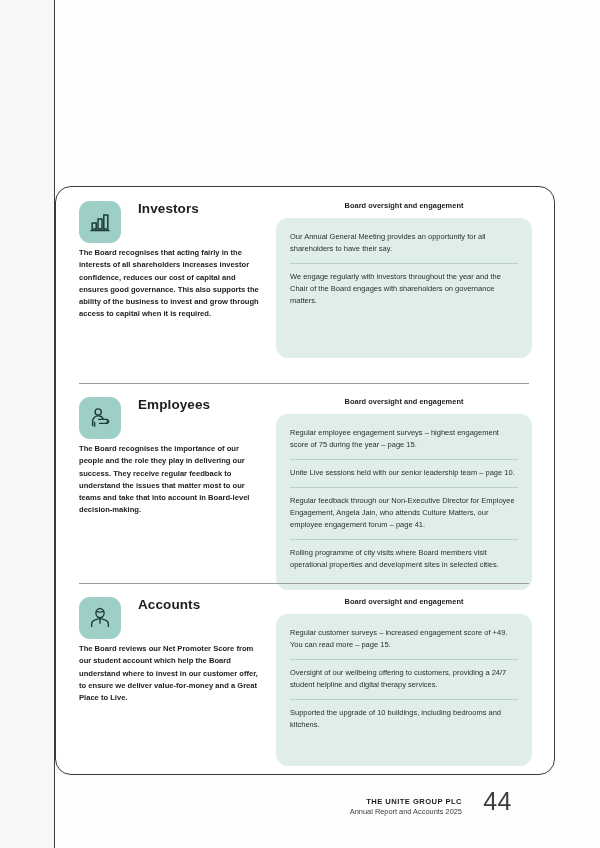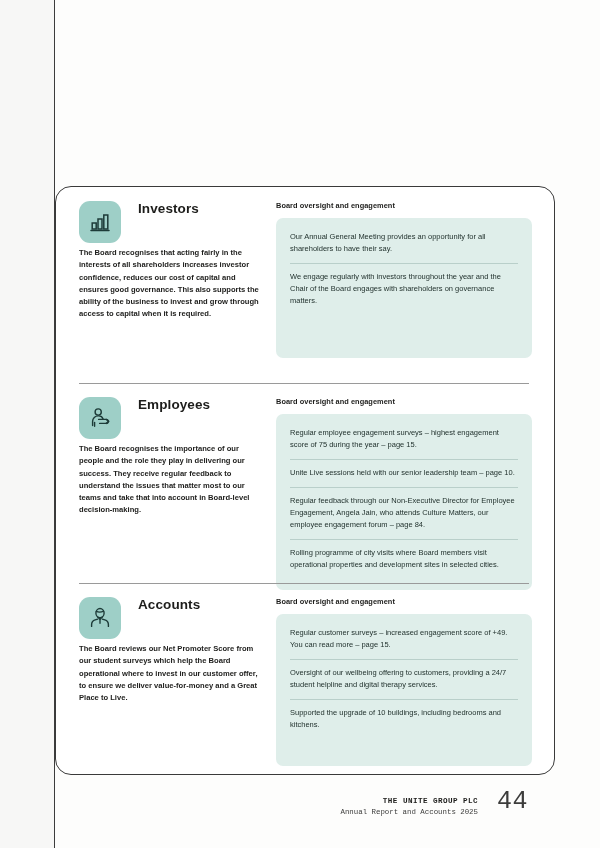--- a/index.html
+++ b/index.html
@@ -115,47 +115,47 @@
     color: #1d1d1b;
     font-weight: bold;
   }
 
   .panel-label {
     font-size: 7.4px;
     font-weight: bold;
     color: #1d1d1b;
     margin-bottom: 8px;
     letter-spacing: 0.05px;
+    text-align: center;
   }
 
   .panel {
     background: #dfeeea;
-    border-radius: 7px;
+    border-radius: 12px;
     padding: 11px 14px 11px 14px;
     box-sizing: border-box;
   }
   .panel-item {
     font-size: 7.5px;
     line-height: 1.6;
     color: #23332f;
     padding: 7px 0 8px 0;
   }
   .panel-item:first-child { padding-top: 2px; }
   .panel-item + .panel-item {
     border-top: 1px solid #b9cfca;
   }
 
   
   .footer {
     position: absolute;
-    left: 16px;
+    left: 0;
     top: 796px;
     width: 530px;
     height: 44px;
-    font-family: Liberation Mono, monospace;
   }
   .footer-text {
     position: absolute;
     right: 68px;
     top: 0px;
     text-align: right;
   }
   .footer-line1 {
     font-size: 7.6px;
     font-weight: bold;
@@ -232,21 +232,21 @@
               </div>
               <div class="sec-title">Employees</div>
             </div>
             <div class="body-copy">The Board recognises the importance of our people and the role they play in delivering our success. They receive regular feedback to understand the issues that matter most to our teams and take that into account in Board-level decision-making.</div>
           </div>
           <div class="col-right">
             <div class="panel-label">Board oversight and engagement</div>
             <div class="panel">
               <div class="panel-item">Regular employee engagement surveys – highest engagement score of 75 during the year – page 15.</div>
               <div class="panel-item">Unite Live sessions held with our senior leadership team – page 10.</div>
-              <div class="panel-item">Regular feedback through our Non-Executive Director for Employee Engagement, Angela Jain, who attends Culture Matters, our employee engagement forum – page 84.</div>
+              <div class="panel-item">Regular feedback through our Non-Executive Director for Employee Engagement, Angela Jain, who attends Culture Matters, our employee engagement forum – page 41.</div>
               <div class="panel-item">Rolling programme of city visits where Board members visit operational properties and development sites in selected cities.</div>
             </div>
           </div>
         </div>
       </div>
     </div>
 
     <div class="section" style="top:396px;">
       <div class="section-inner">
         <div class="divider-top"></div>
@@ -258,21 +258,21 @@
                   <ellipse cx="12" cy="7.1" rx="4.1" ry="4.6"></ellipse>
                   <path d="M8.3 5.4 q3.4 1.5 7.3 -0.2"></path>
                   <path d="M9.7 11 l2.3 2.2 2.3 -2.2"></path>
                   <path d="M3.6 20.4 v-1.6 a5.1 5.1 0 0 1 3.6 -4.9 l2.5 -0.8"></path>
                   <path d="M20.4 20.4 v-1.6 a5.1 5.1 0 0 0 -3.6 -4.9 l-2.5 -0.8"></path>
                   <line x1="12" y1="13.4" x2="12" y2="17.2"></line>
                 </svg>
               </div>
               <div class="sec-title">Accounts</div>
             </div>
-            <div class="body-copy">The Board reviews our Net Promoter Score from our student surveys which help the Board operational where to invest in our customer offer, to ensure we deliver value-for-money and a Great Place to Live.</div>
+            <div class="body-copy">The Board reviews our Net Promoter Score from our student account which help the Board understand where to invest in our customer offer, to ensure we deliver value-for-money and a Great Place to Live.</div>
           </div>
           <div class="col-right">
             <div class="panel-label">Board oversight and engagement</div>
             <div class="panel" style="min-height:152px;">
               <div class="panel-item">Regular customer surveys – increased engagement score of +49. You can read more – page 15.</div>
               <div class="panel-item">Oversight of our wellbeing offering to customers, providing a 24/7 student helpline and digital therapy services.</div>
               <div class="panel-item">Supported the upgrade of 10 buildings, including bedrooms and kitchens.</div>
             </div>
           </div>
         </div>

